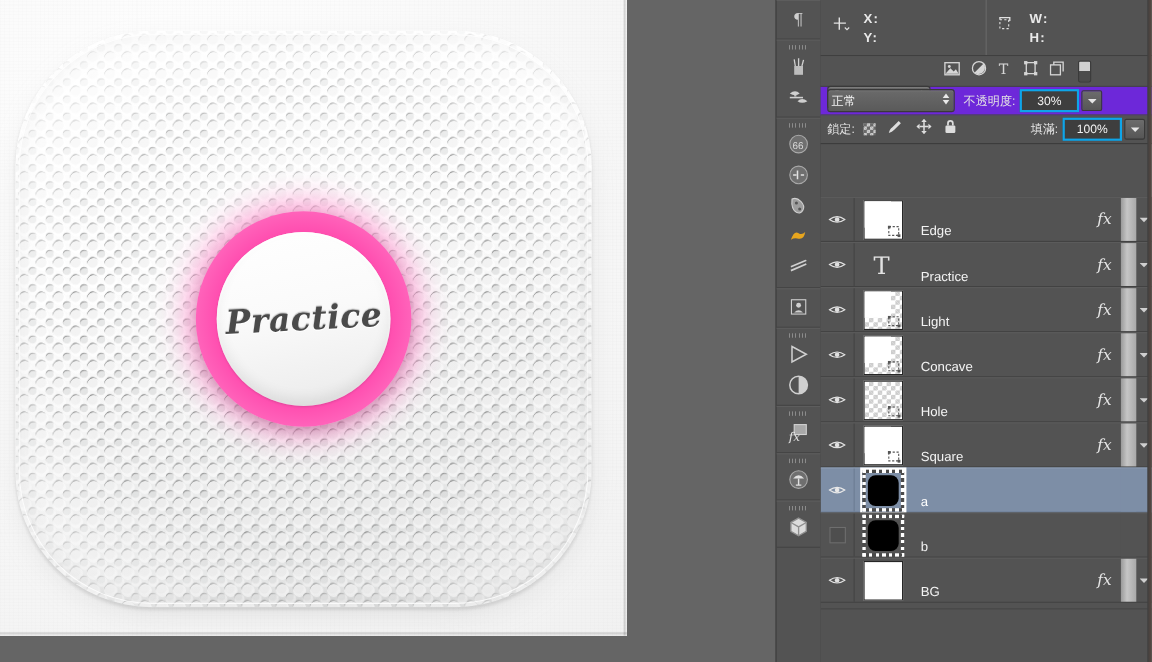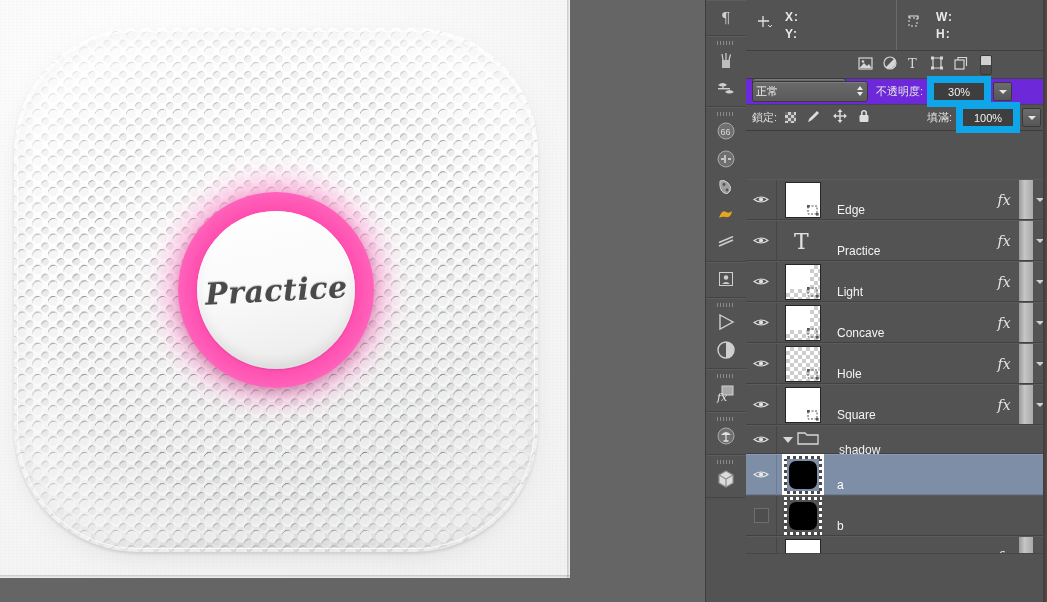--- a/index.html
+++ b/index.html
@@ -158,21 +158,21 @@
   .blendbar{height:25px;background:#6d28d9;display:flex;align-items:center;padding:0 6px;
             border-bottom:1px solid #464646;}
   .blend-select{
     width:108px;height:19px;background:linear-gradient(180deg,#6a6a6a,#5a5a5a);
     border:1px solid #393939;border-radius:3px;display:flex;align-items:center;
     padding:0 3px;color:#f2f2f2;font-size:11px;
     box-shadow:inset 0 1px 0 rgba(255,255,255,.12);
   }
   .blend-select .lbl{flex:1;}
   .fld-label{font-size:11px;color:#e4e4e4;margin-left:8px;}
-  .numfield{height:17px;min-width:42px;background:#3e3e3e;border:7px solid #0ea5e9;
+  .numfield{height:17px;min-width:42px;background:#3e3e3e;border:2px solid #0ea5e9;
             color:#f2f2f2;font-size:11px;display:flex;align-items:center;justify-content:center;
             margin-left:4px;padding:0 4px;}
   .spin{width:17px;height:17px;margin-left:2px;border:1px solid #393939;border-radius:2px;
         background:linear-gradient(180deg,#6c6c6c,#565656);display:flex;align-items:center;justify-content:center;}
 
   .lockbar{height:25px;background:#535353;display:flex;align-items:center;padding:0 6px;
            border-bottom:1px solid #3c3c3c;}
   .lock-icons{display:flex;align-items:center;gap:11px;margin-left:8px;color:#ddd;}
   .chk8{width:11px;height:11px;
     background-image:
@@ -664,39 +664,20 @@
         <div class="lname">Square</div>
         <div class="fx-cell">fx</div>
         <div class="scroll-strip"></div>
         <div class="chev-cell">
           <svg width="8" height="6" viewBox="0 0 8 6" fill="#cfcfcf">
               <path d="M0 1 L8 1 L4 5z"></path>
             </svg>
         </div>
       </div>
 
-      <div class="lrow" style="height:27px">
-        <div class="eye-cell" style="height:27px">
-          <svg width="16" height="11" viewBox="0 0 16 11" fill="none" stroke="#e0e0e0" stroke-width="1.1">
-              <path d="M1 5.5 q7 -5 14 0 q-7 5 -14 0z"></path>
-              <circle cx="8" cy="5.5" r="2.1" fill="#e0e0e0" stroke="none"></circle>
-            </svg>
-        </div>
-        <div class="grp-cell">
-          <span class="disclose"></span>
-          <span>
-            <svg width="22" height="16" viewBox="0 0 22 16" fill="none" stroke="#d9d9d9" stroke-width="1.3">
-                <path d="M1 14 V3 h7 l2 2 h11 v9z"></path>
-              </svg>
-          </span>
-        </div>
-        <div class="lname" style="padding-left:4px">shadow</div>
-        <div class="scroll-strip blank" style="height:27px"></div>
-        <div class="chev-cell"></div>
-      </div>
 
       <div class="lrow selected">
         <div class="eye-cell" style="border-right:1px solid #6b7c93">
           <svg width="16" height="11" viewBox="0 0 16 11" fill="none" stroke="#e8e8e8" stroke-width="1.1">
               <path d="M1 5.5 q7 -5 14 0 q-7 5 -14 0z"></path>
               <circle cx="8" cy="5.5" r="2.1" fill="#e8e8e8" stroke="none"></circle>
             </svg>
         </div>
         <div class="thumb-cell">
           <div class="thumb-sel">

